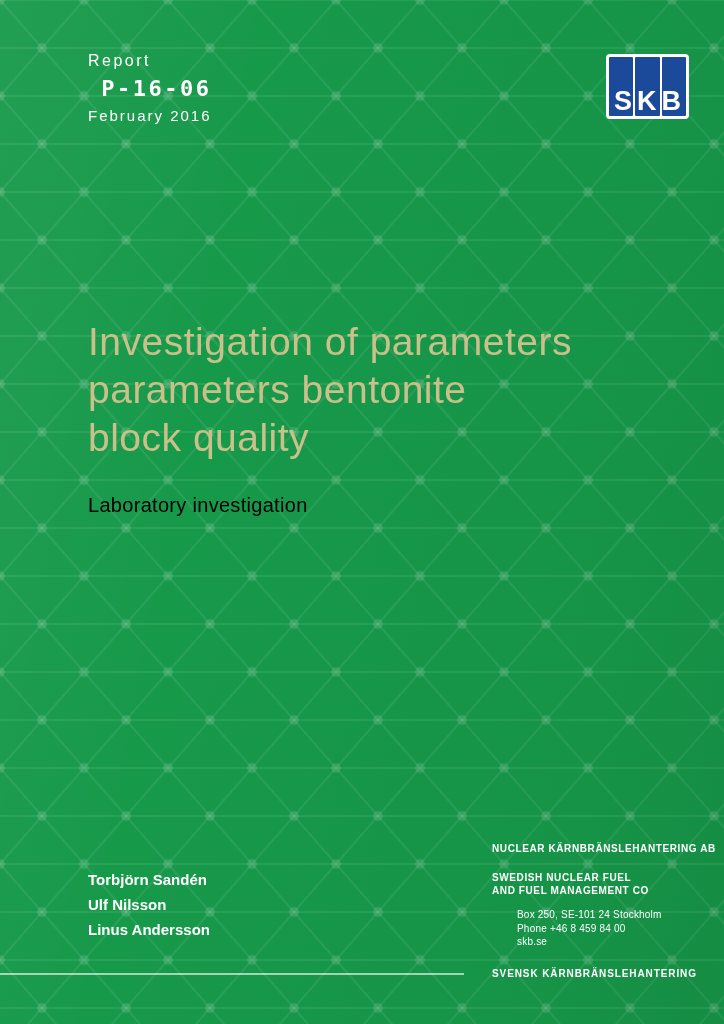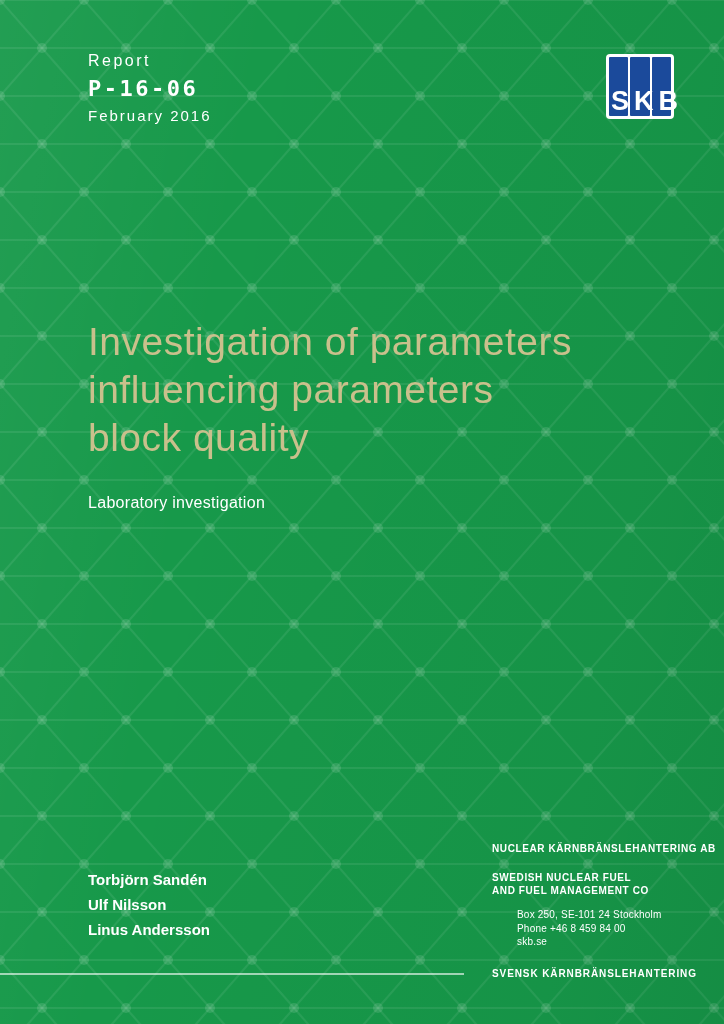--- a/index.html
+++ b/index.html
@@ -43,33 +43,34 @@
     letter-spacing: 2.5px;
     line-height: 18px;
   }
   .report-number {
     font-family: "DejaVu Sans Mono", monospace;
     font-weight: bold;
     font-size: 22px;
     letter-spacing: 2.5px;
     line-height: 26px;
     margin-top: 6px;
+    text-align: right;
   }
   .report-date {
     font-size: 15px;
     letter-spacing: 2px;
     line-height: 18px;
     margin-top: 5px;
   }
 
   .skb-logo {
     position: absolute;
     left: 606px;
     top: 54px;
-    width: 68px;
+    width: 83px;
     height: 65px;
     background: #ffffff;
     border-radius: 4px;
     padding: 3px;
   }
   .skb-logo .bars {
     display: flex;
     gap: 2px;
     width: 100%;
     height: 100%;
@@ -102,22 +103,22 @@
     font-size: 39px;
     font-weight: 300;
     letter-spacing: 0.5px;
     line-height: 48px;
     white-space: nowrap;
   }
   .subtitle {
     position: absolute;
     left: 88px;
     top: 494px;
-    color: #ffffff;
-    font-size: 16px;
+    color: #000000;
+    font-size: 20px;
     font-weight: 400;
     letter-spacing: 0.3px;
     white-space: nowrap;
   }
 
   
   .authors {
     position: absolute;
     left: 88px;
     top: 872px;
@@ -220,21 +221,21 @@
     <div class="bars">
       <div class="bar"></div>
       <div class="bar"></div>
       <div class="bar"></div>
     </div>
     <div class="logo-text">SKB</div>
   </div>
 
   <div class="title">
     <div>Investigation of parameters</div>
-    <div>influencing parameters</div>
+    <div>parameters bentonite</div>
     <div>block quality</div>
   </div>
 
   <div class="subtitle">Laboratory investigation</div>
 
   <div class="authors">
     <div class="author">Torbjörn Sandén</div>
     <div class="author">Ulf Nilsson</div>
     <div class="author">Linus Andersson</div>
   </div>

